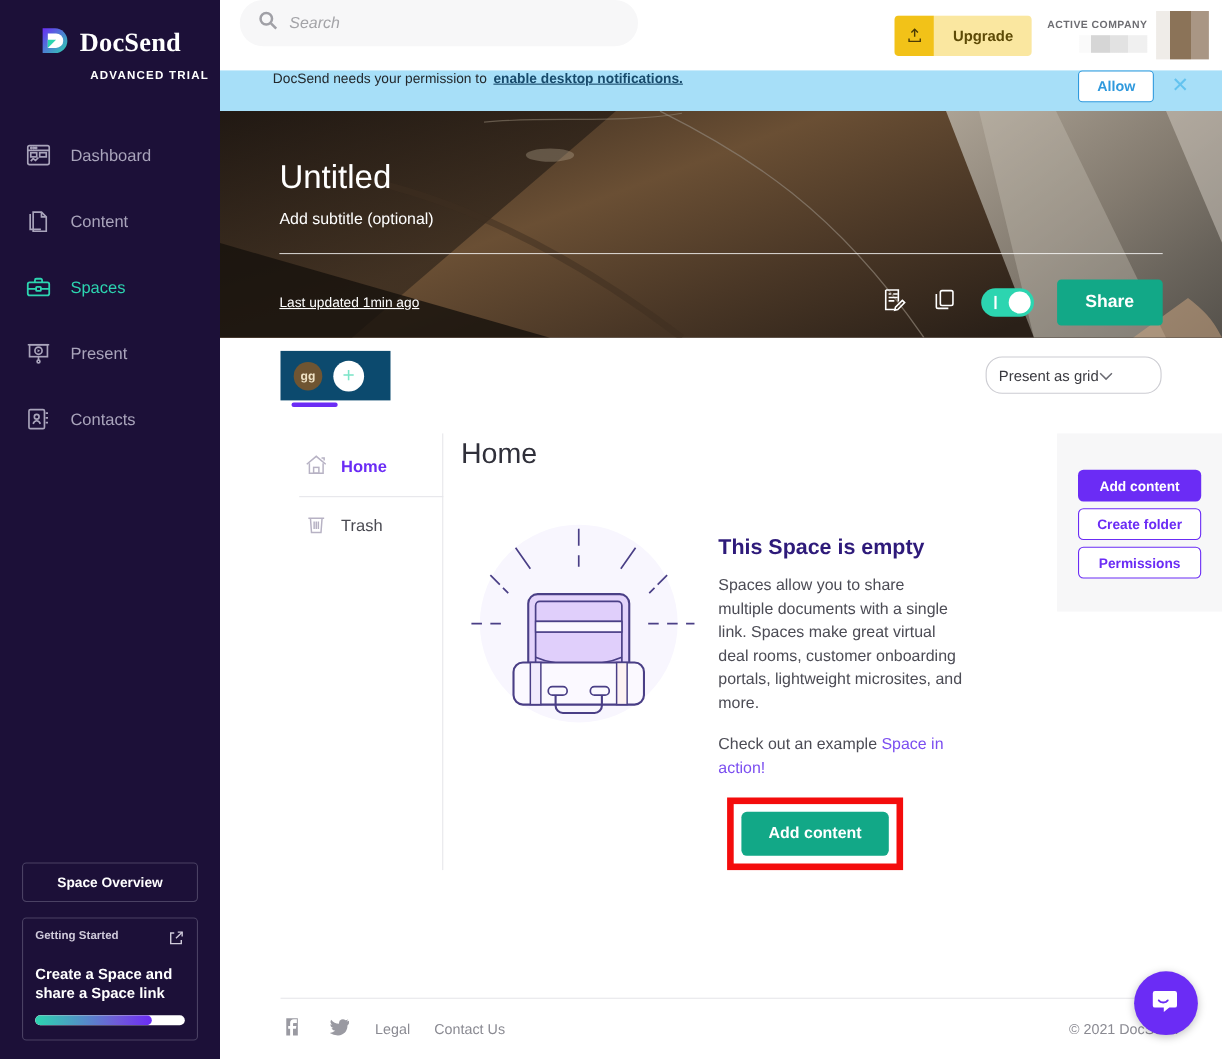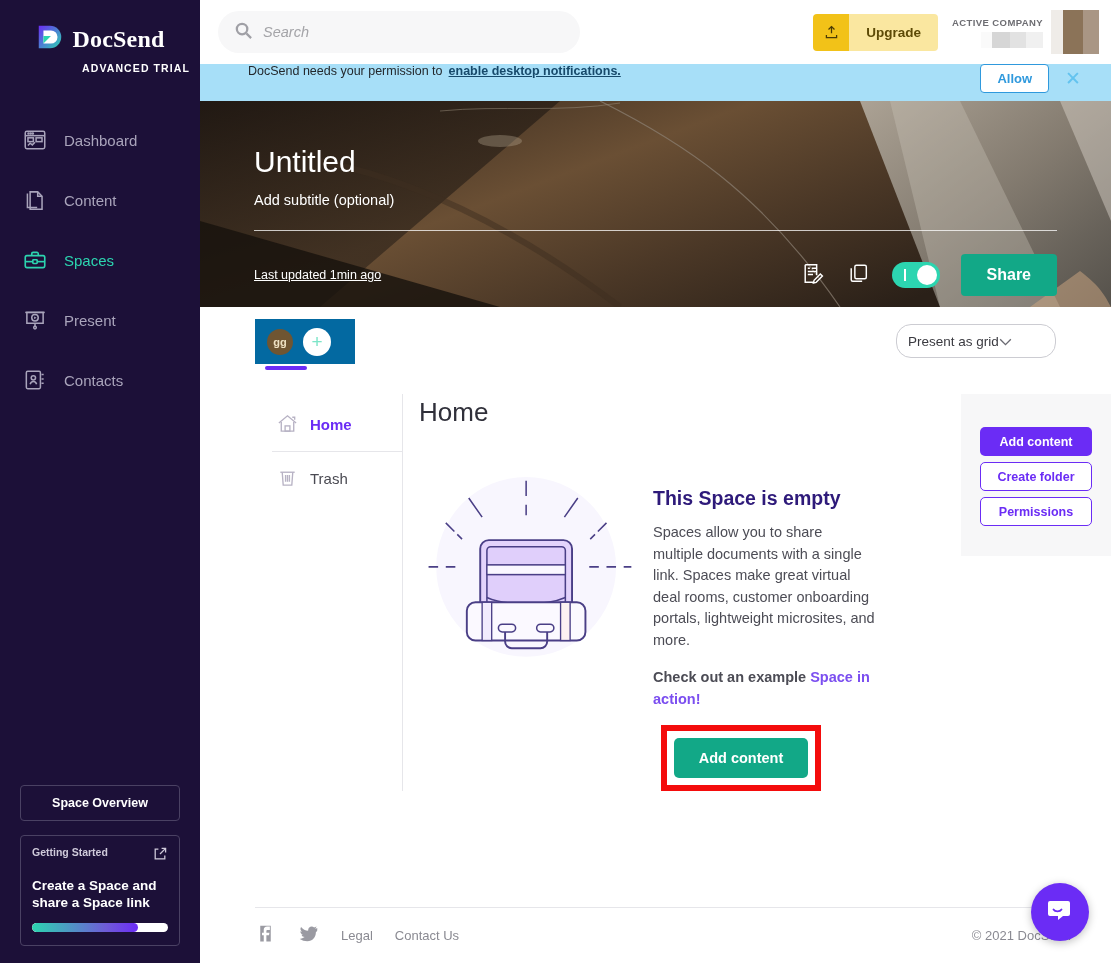--- a/index.html
+++ b/index.html
@@ -62,21 +62,21 @@
   }
   .gs-bar-fill {
     height: 9px; width: 78%; border-radius: 5px;
     background: linear-gradient(90deg,#2cd5b0 0%, #6f5bd8 70%, #6b2cf5 100%);
   }
 
   
   .main { width: 911px; height: 963px; position: relative; background: #fff; }
 
   
-  .topbar { height: 64px; display: flex; align-items: center; padding: 0 12px 0 18px; background:#fff;}
+  .topbar { height: 64px; display: flex; padding: 0 12px 0 18px; background:#fff;}
   .search {
     width: 362px; height: 42px; background: #f7f7f8; border-radius: 21px;
     display: flex; align-items: center; gap: 10px; padding-left: 16px;
   }
   .search-ico { width: 19px; height: 19px; flex: 0 0 19px; }
   .search-ph { color: #a4a4a8; font-size: 14.5px; font-style: italic; }
   .topbar-right { margin-left: auto; display: flex; align-items: center; gap: 14px; }
   .upgrade {
     display: flex; align-items: center; height: 37px; border-radius: 4px;
     overflow: hidden; cursor: pointer;
@@ -149,21 +149,21 @@
   .share-btn {
     background: #12a887; color: #fff; border: none; border-radius: 4px;
     height: 42px; padding: 0 26px; font-size: 16px; font-weight: bold; cursor: pointer;
     font-family: "Liberation Sans", sans-serif;
   }
 
   
   .content { padding: 0 0 0 0; position: relative; }
   .tabstrip { display: flex; align-items: flex-start; padding: 12px 0 0 55px; }
   .tabchip {
-    background: #0369a1; width: 100px; height: 45px;
+    background: #0c4a6e; width: 100px; height: 45px;
     display: flex; align-items: center; gap: 6px; padding-left: 12px;
     position: relative;
   }
   .tab-avatar {
     width: 26px; height: 26px; border-radius: 50%; background: #6f5532;
     color: #efe2c4; font-size: 11px; font-weight: bold;
     display: flex; align-items: center; justify-content: center; cursor: pointer;
   }
   .tab-underline {
     position: absolute; left: 10px; bottom: -6px; width: 42px; height: 4px;
@@ -195,21 +195,21 @@
   .rightpane { flex: 1; padding: 0 0 0 16px; position: relative; }
   .pane-title { font-size: 26px; color: #30303a; font-weight: normal; margin-top: 3px;}
 
   .empty-wrap { display: flex; margin-top: 26px; }
   .empty-illus { width: 220px; flex: 0 0 220px; }
   .empty-txt { width: 222px; margin-left: 14px; padding-top: 33px;}
   .empty-h {
     font-size: 19.5px; font-weight: bold; color: #2e1a7a; margin-bottom: 12px;
   }
   .empty-p { font-size: 14.5px; color: #4c4c55; line-height: 21.5px; }
-  .empty-p2 { margin-top: 16px; font-weight: bold; }
+  .empty-p2 { margin-top: 16px; }
   .empty-link { color: #7b4ef0; cursor: pointer; }
   .highlight-box {
     margin-top: 15px; margin-left: 8px; width: 160px; border: 6px solid #f40c0c;
     padding: 7px; background: #fff; display: inline-block;
   }
   .addcontent-teal {
     width: 134px; height: 40px; background: #12a887; border: none; border-radius: 5px;
     color: #ffffff; font-size: 14.5px; font-weight: bold; cursor: pointer;
     font-family: "Liberation Sans", sans-serif;
   }

